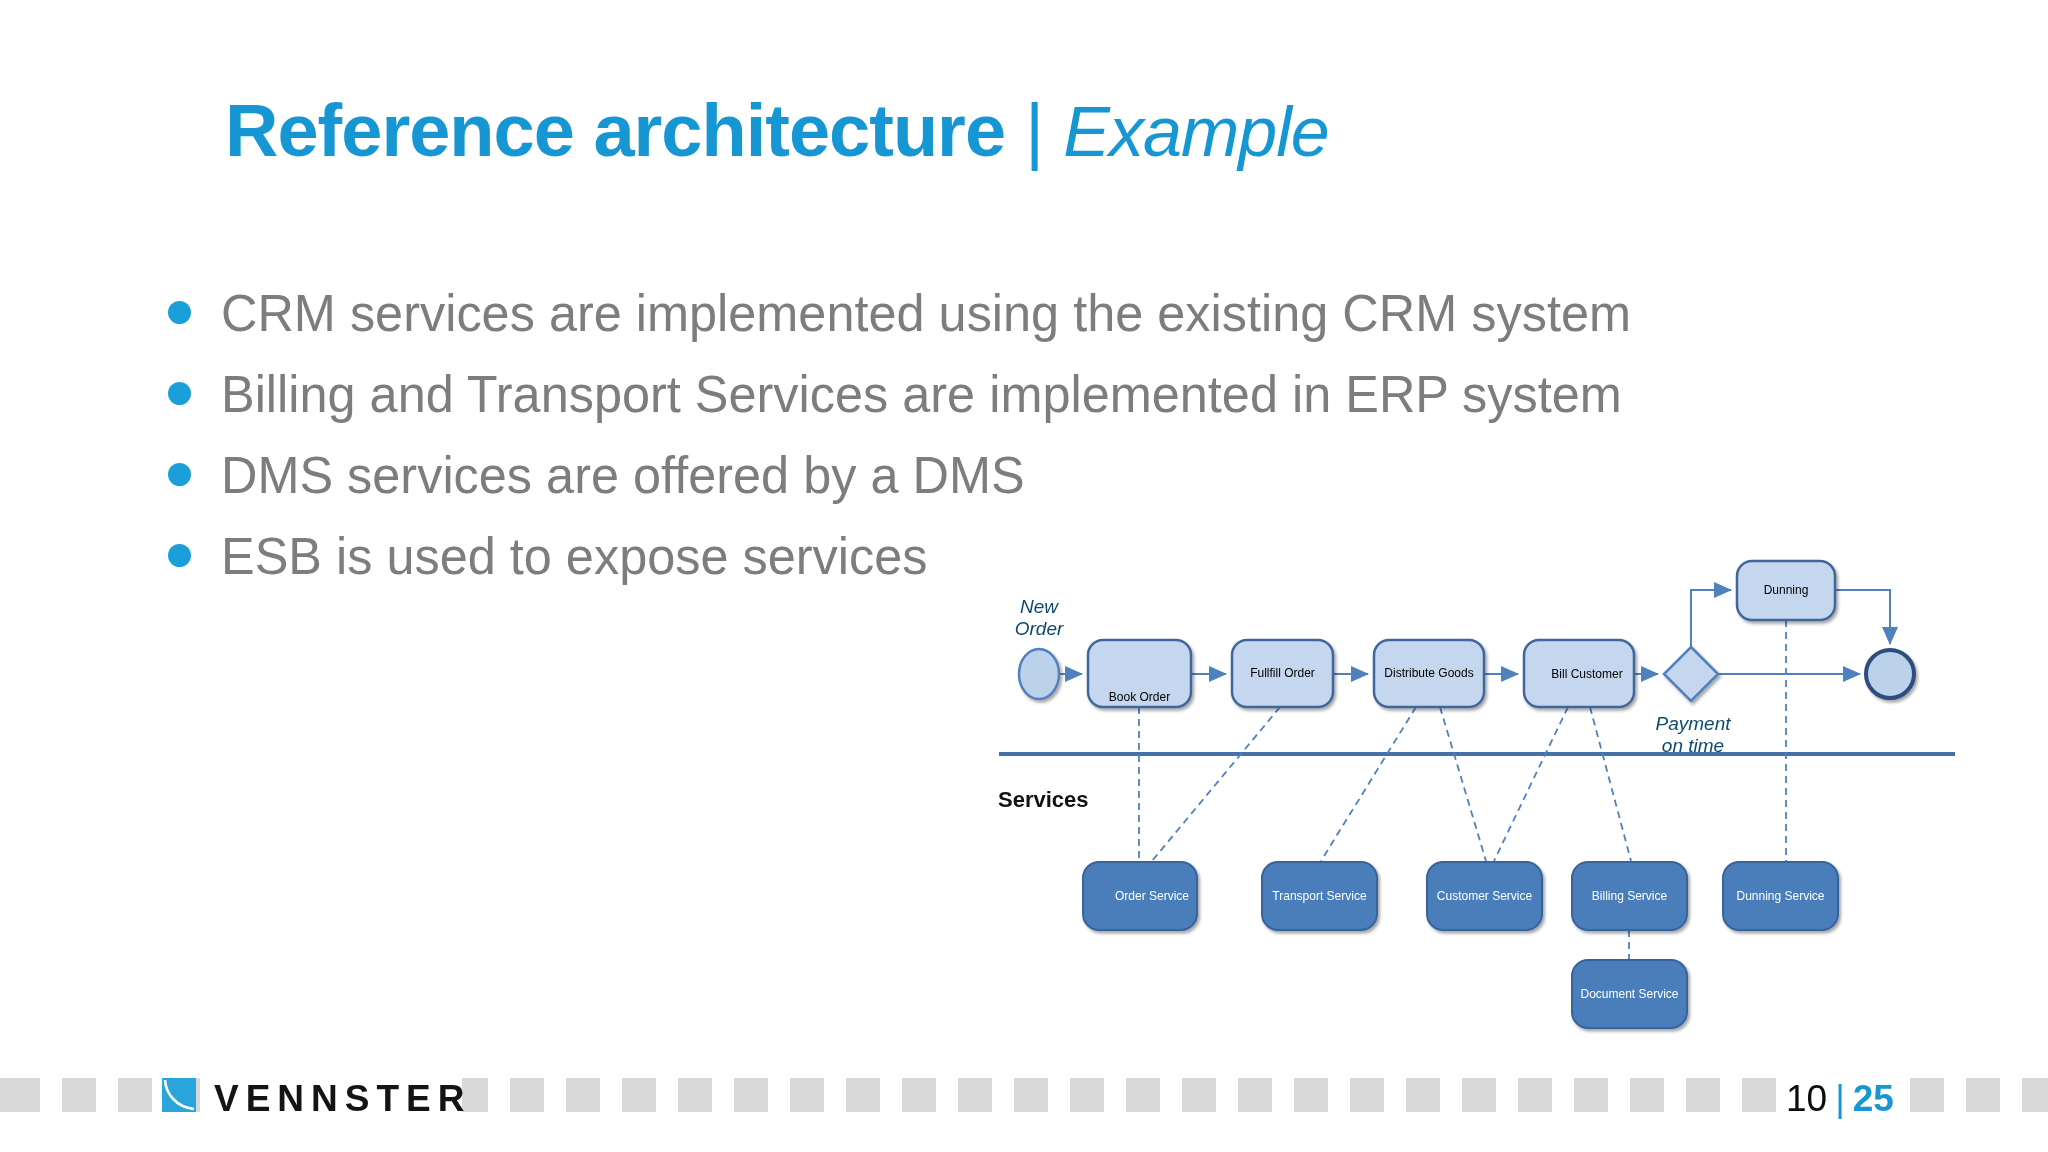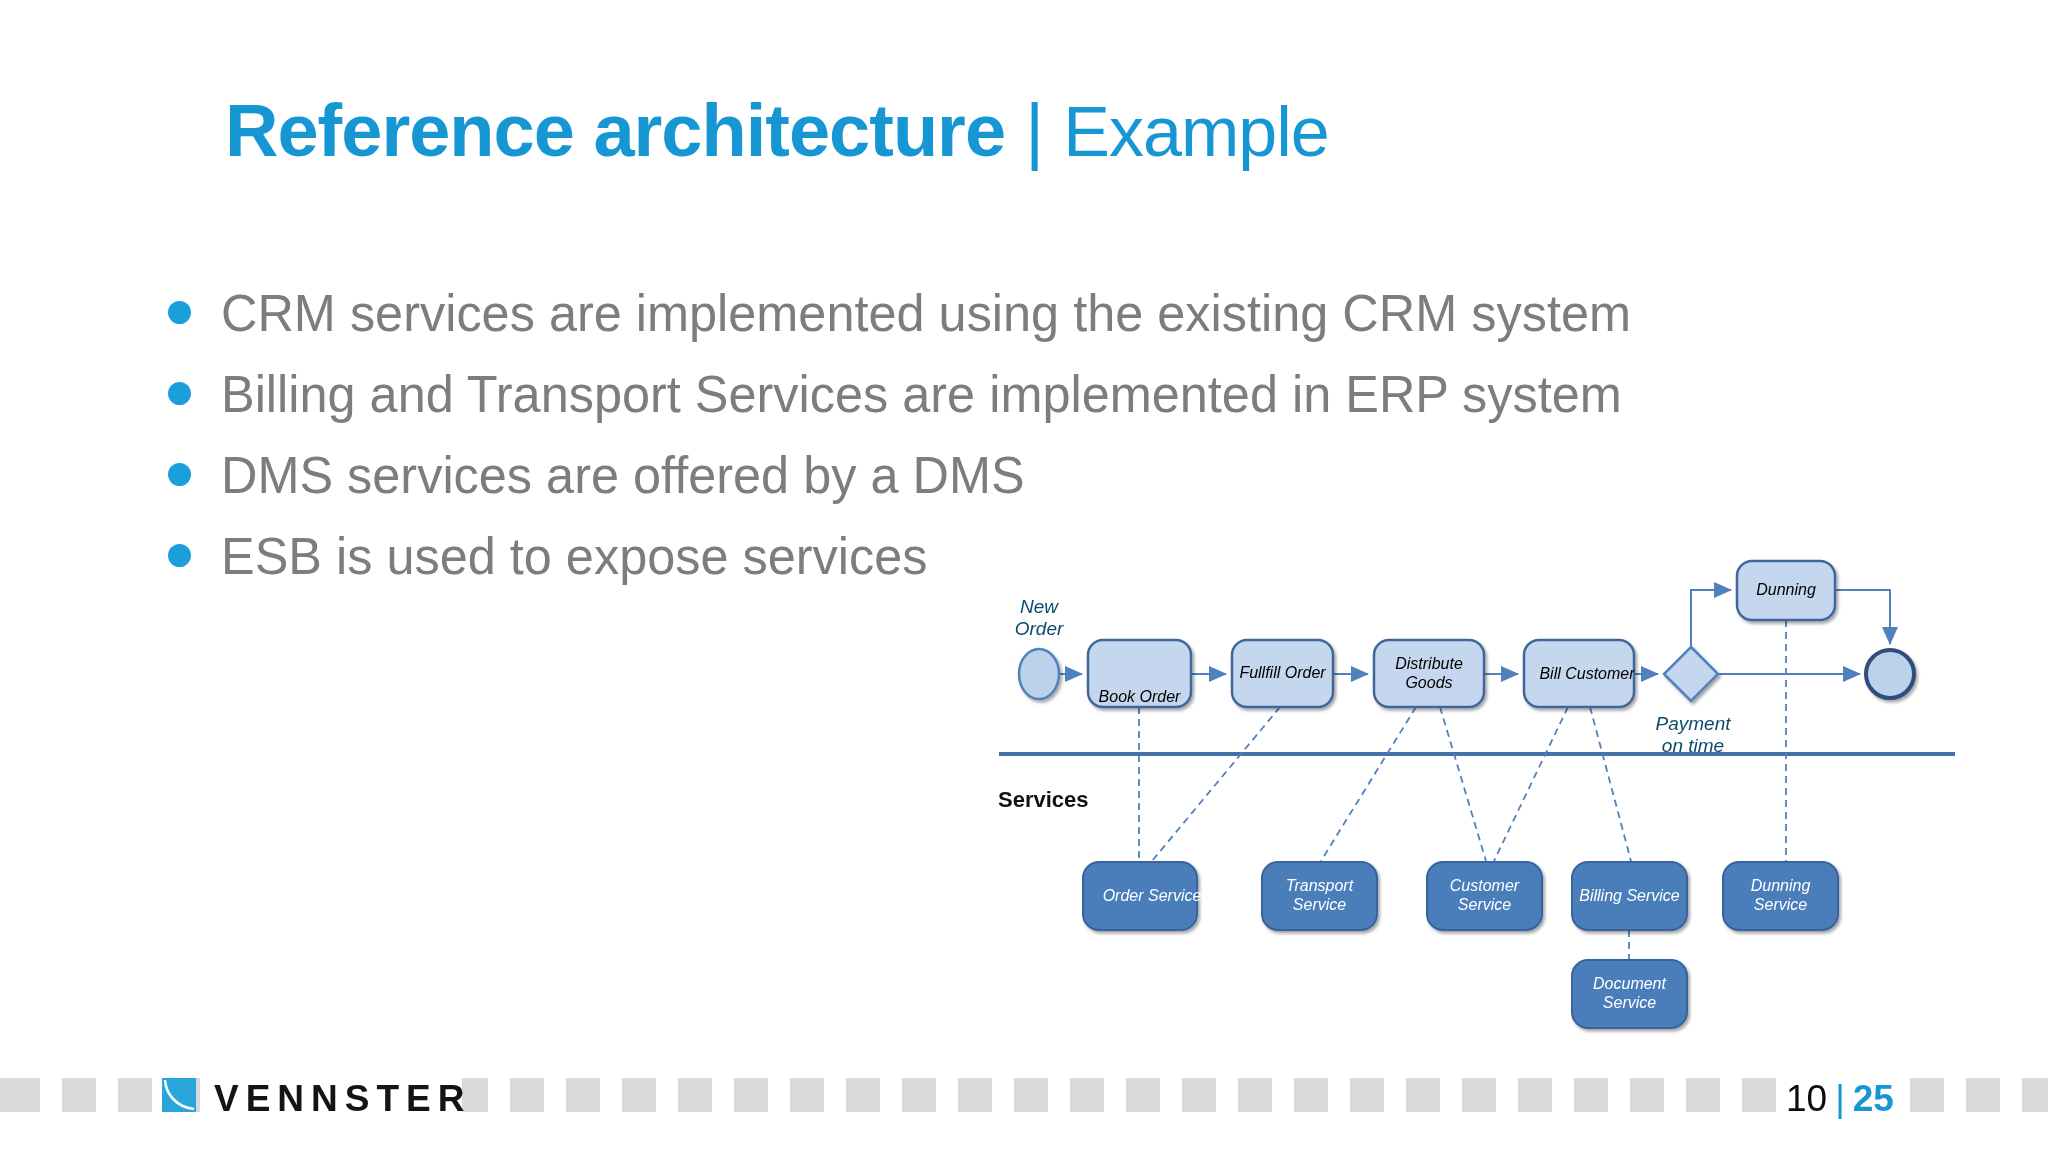--- a/index.html
+++ b/index.html
@@ -8,40 +8,40 @@
     background:#ffffff; font-family:"Liberation Sans", sans-serif;
   }
 
   
   .title {
     position:absolute; left:225px; top:88px; white-space:nowrap;
     color:#1697D4; font-size:74px; letter-spacing:-1px;
   }
   .title .main { font-weight:700; }
   .title .sep  { font-weight:300; margin:0 20px; }
-  .title .emph { font-weight:400; font-size:70px; }
+  .title .emph { font-style:italic; font-weight:400; font-size:70px; }
 
   
   .bullets { position:absolute; left:168px; top:272px; }
   .bullet-row { height:81px; display:flex; align-items:center; }
   .dot {
     width:23px; height:23px; border-radius:50%;
     background:#1B9FDB; margin-right:30px; flex:none;
   }
   .btext {
     font-size:52px; color:#7D7D7D; white-space:nowrap;
     transform:scaleX(0.97); transform-origin:left center;
   }
 
   
   .diagram { position:absolute; left:990px; top:540px; width:1010px; height:500px; }
   .diagram svg { position:absolute; left:0; top:0; }
   .node-label {
     position:absolute; display:flex; align-items:center; justify-content:center;
-    text-align:center; font-size:16px; line-height:1.18; color:#000;font-style:italic;
+    text-align:center; font-size:12px; line-height:1.18; color:#000;
   }
   .annot { font-style:italic; font-size:19px; color:#0c4a6e; }
   .lane-label { position:absolute; font-size:22px; font-weight:700; color:#111; }
   .svc-label { color:#ffffff; }
 
   
   .footer-squares {
     position:absolute; left:0; top:1078px; width:2048px; height:34px;
     background:repeating-linear-gradient(90deg,#D9D9D9 0 34px, rgba(0,0,0,0) 34px 56px);
     background-position:6px 0;

